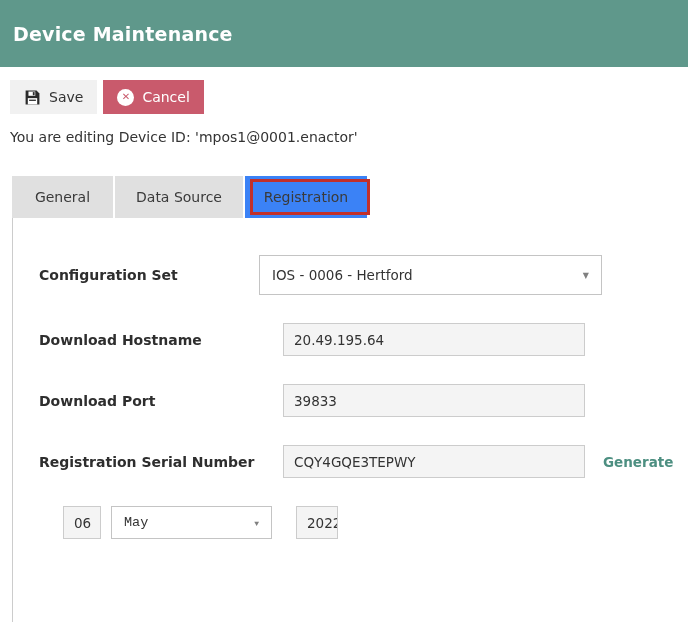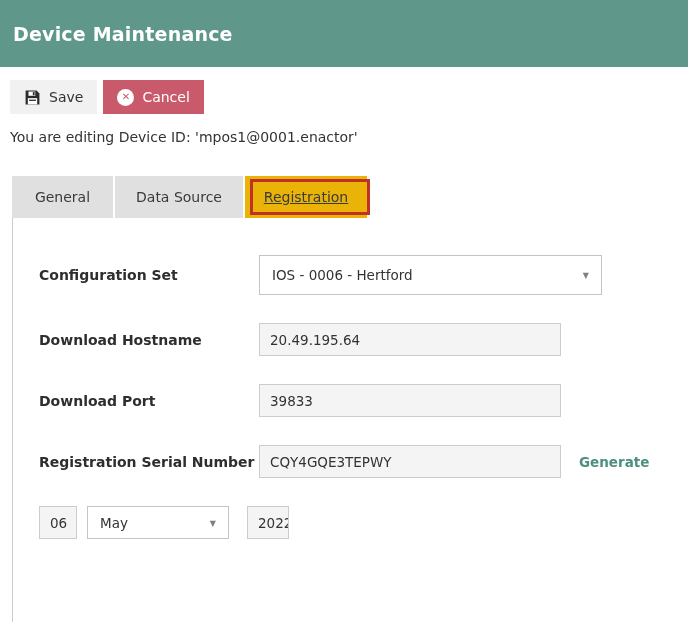--- a/index.html
+++ b/index.html
@@ -29,41 +29,41 @@
 
   
   .notice{margin:15px 0 0 10px; font-size:14px; color:var(--text);}
 
   
   .tabs{margin:23px 0 0 12px; display:flex; height:50px;}
   .tab{display:flex; align-items:center; justify-content:center; font-size:14px;
        color:#3a3a3a; background:var(--tab-bg); cursor:pointer; margin-right:2px;margin-top:8px;}
   .tab-general{width:101px;}
   .tab-data-source{width:128px;}
-  .tab-registration{width:122px; background:#eab308; position:relative;text-decoration:underline;}
+  .tab-registration{width:122px; background:#3b82f6; position:relative;}
   .annotation-box{position:absolute; left:5px; right:-3px; top:3px; bottom:3px;
        border:3px solid var(--annotation-red); pointer-events:none;}
 
   
   .panel{margin-left:12px; border-left:1px solid var(--border); height:407px;
          padding:37px 0 0 26px;}
 
   .form-row{display:flex; align-items:center; margin-bottom:28px;}
   .form-label{width:220px; font-size:14px; font-weight:bold; color:#2e2e2e;}
 
   .selectbox{position:relative; display:flex; align-items:center; background:#fff;
        border:1px solid #c4c4c4; cursor:pointer;}
   .selectbox .sel-text{font-size:13.5px; color:#333; padding-left:12px;}
   .caret{position:absolute; right:12px; top:50%; transform:translateY(-50%);
        font-size:8px; color:#808080;}
   .sel-config{width:343px; height:40px;}
-  .sel-month{width:142px; height:33px; margin-left:10px;}
+  .sel-month{width:161px; height:33px; margin-left:10px;font-family:Liberation Mono, monospace;}
 
   input.textfield{height:33px; background:var(--input-bg); border:1px solid var(--border);
-       font-size:13.5px; color:#333; padding-left:10px; font-family:inherit;}
+       font-size:13.5px; color:#333; padding-left:10px; font-family:inherit;margin-left:24px;}
   .tf-wide{width:302px;}
   .tf-day{width:38px; padding-left:7px;}
   .tf-year{width:42px; margin-left:18px; padding-left:7px;}
 
   .generate-link{margin-left:18px; font-size:13.5px; font-weight:bold;
        color:var(--link-teal); text-decoration:none; cursor:pointer;}
 </style>
 </head>
 <body>
 

